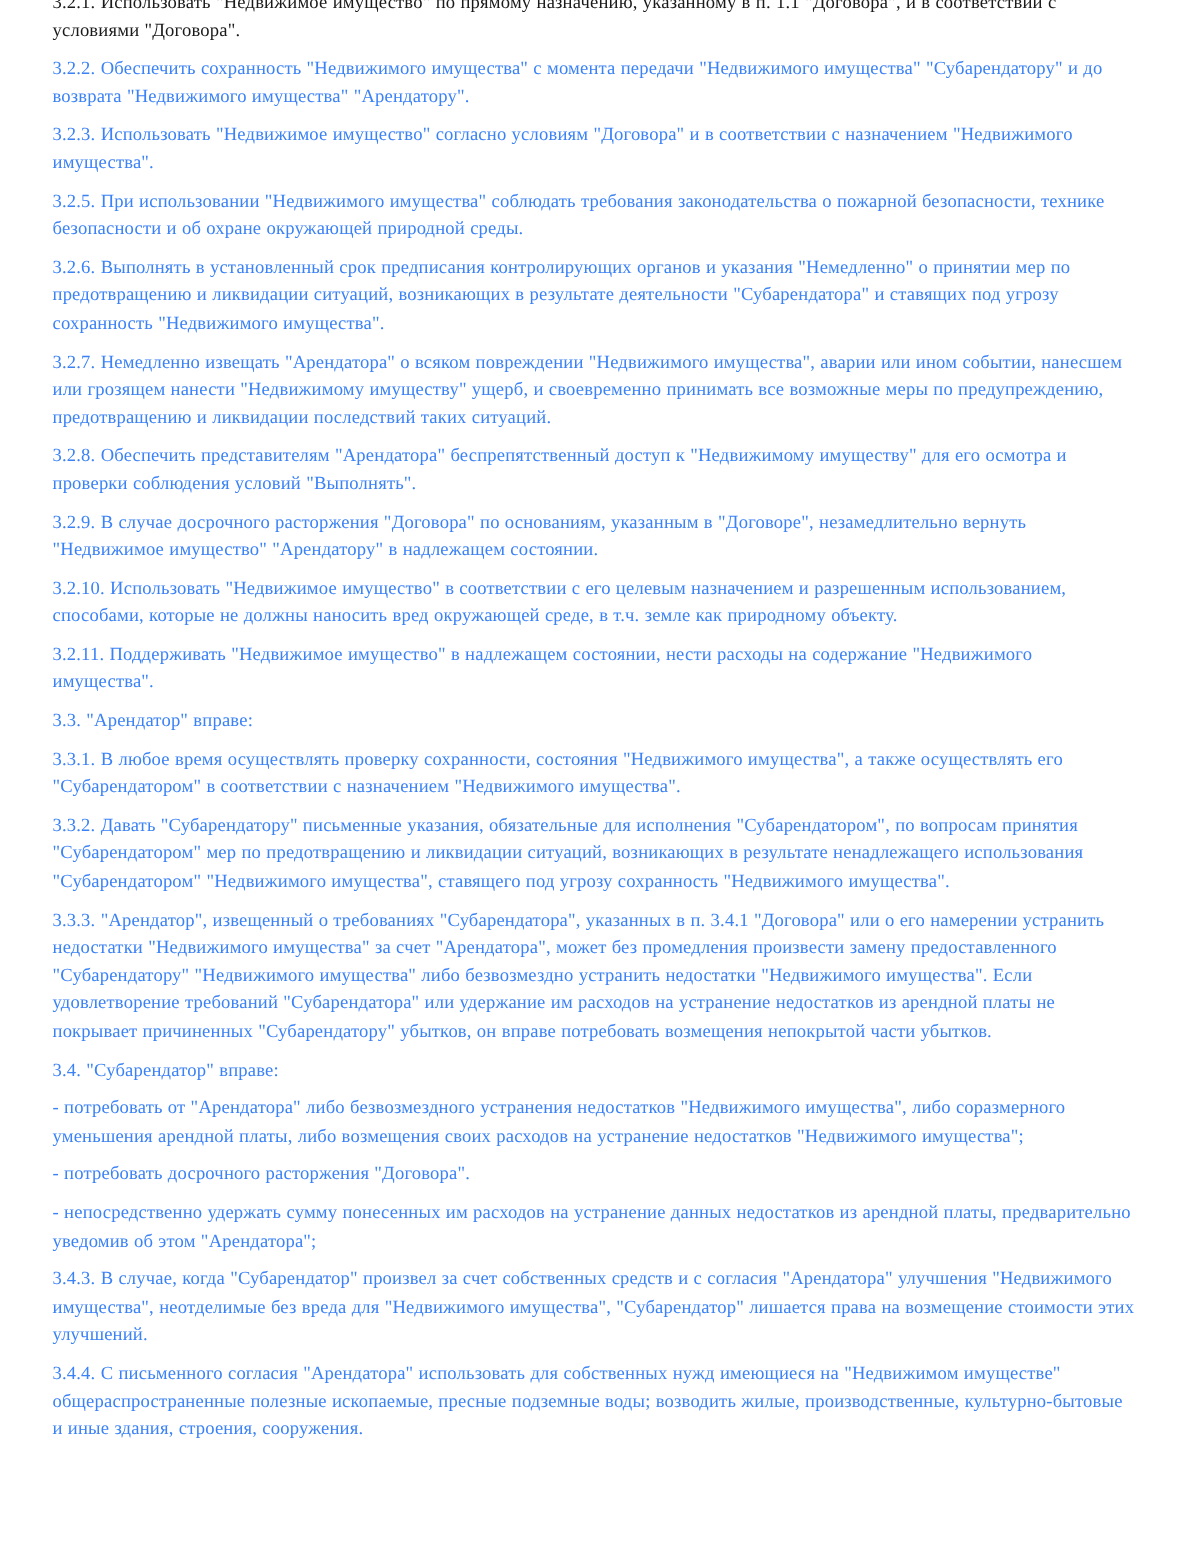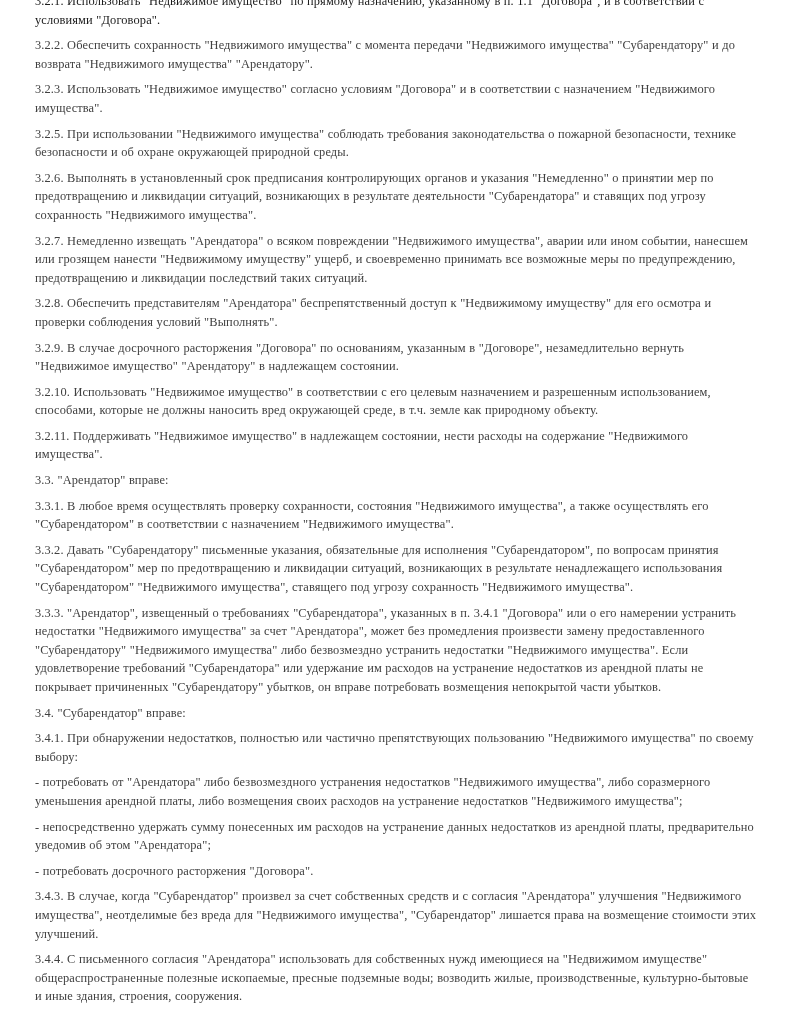--- a/index.html
+++ b/index.html
@@ -25,21 +25,21 @@
     position: absolute;
     left: 35px;
     top: -8px;
     width: 722px;
   }
   p.para {
     margin: 0 0 7px 0;
     font-size: 12.4px;
     line-height: 18.6px;
     text-align: left;
-    color: #404040;
+    color: #3b82f6;
     letter-spacing: 0.01em;
     word-spacing: 0.02em;
   }
   p.clipped-top {
     
     color: #1a1a1a;
   }
 </style>
 </head>
 <body>
@@ -54,20 +54,19 @@
       <p class="para">3.2.7. Немедленно извещать "Арендатора" о всяком повреждении "Недвижимого имущества", аварии или ином событии, нанесшем или грозящем нанести "Недвижимому имуществу" ущерб, и своевременно принимать все возможные меры по предупреждению, предотвращению и ликвидации последствий таких ситуаций.</p>
       <p class="para">3.2.8. Обеспечить представителям "Арендатора" беспрепятственный доступ к "Недвижимому имуществу" для его осмотра и проверки соблюдения условий "Выполнять".</p>
       <p class="para">3.2.9. В случае досрочного расторжения "Договора" по основаниям, указанным в "Договоре", незамедлительно вернуть "Недвижимое имущество" "Арендатору" в надлежащем состоянии.</p>
       <p class="para">3.2.10. Использовать "Недвижимое имущество" в соответствии с его целевым назначением и разрешенным использованием, способами, которые не должны наносить вред окружающей среде, в т.ч. земле как природному объекту.</p>
       <p class="para">3.2.11. Поддерживать "Недвижимое имущество" в надлежащем состоянии, нести расходы на содержание "Недвижимого имущества".</p>
       <p class="para">3.3. "Арендатор" вправе:</p>
       <p class="para">3.3.1. В любое время осуществлять проверку сохранности, состояния "Недвижимого имущества", а также осуществлять его "Субарендатором" в соответствии с назначением "Недвижимого имущества".</p>
       <p class="para">3.3.2. Давать "Субарендатору" письменные указания, обязательные для исполнения "Субарендатором", по вопросам принятия "Субарендатором" мер по предотвращению и ликвидации ситуаций, возникающих в результате ненадлежащего использования "Субарендатором" "Недвижимого имущества", ставящего под угрозу сохранность "Недвижимого имущества".</p>
       <p class="para">3.3.3. "Арендатор", извещенный о требованиях "Субарендатора", указанных в п. 3.4.1 "Договора" или о его намерении устранить недостатки "Недвижимого имущества" за счет "Арендатора", может без промедления произвести замену предоставленного "Субарендатору" "Недвижимого имущества" либо безвозмездно устранить недостатки "Недвижимого имущества". Если удовлетворение требований "Субарендатора" или удержание им расходов на устранение недостатков из арендной платы не покрывает причиненных "Субарендатору" убытков, он вправе потребовать возмещения непокрытой части убытков.</p>
       <p class="para">3.4. "Субарендатор" вправе:</p>
-      <p class="para">3.4.1. При обнаружении недостатков, полностью или частично препятствующих пользованию "Недвижимого имущества" по своему выбору:</p>
       <p class="para">- потребовать от "Арендатора" либо безвозмездного устранения недостатков "Недвижимого имущества", либо соразмерного уменьшения арендной платы, либо возмещения своих расходов на устранение недостатков "Недвижимого имущества";</p>
+      <p class="para">- потребовать досрочного расторжения "Договора".</p>
       <p class="para">- непосредственно удержать сумму понесенных им расходов на устранение данных недостатков из арендной платы, предварительно уведомив об этом "Арендатора";</p>
-      <p class="para">- потребовать досрочного расторжения "Договора".</p>
       <p class="para">3.4.3. В случае, когда "Субарендатор" произвел за счет собственных средств и с согласия "Арендатора" улучшения "Недвижимого имущества", неотделимые без вреда для "Недвижимого имущества", "Субарендатор" лишается права на возмещение стоимости этих улучшений.</p>
       <p class="para">3.4.4. С письменного согласия "Арендатора" использовать для собственных нужд имеющиеся на "Недвижимом имуществе" общераспространенные полезные ископаемые, пресные подземные воды; возводить жилые, производственные, культурно-бытовые и иные здания, строения, сооружения.</p>
     </div>
 </div>
 
 </body></html>

